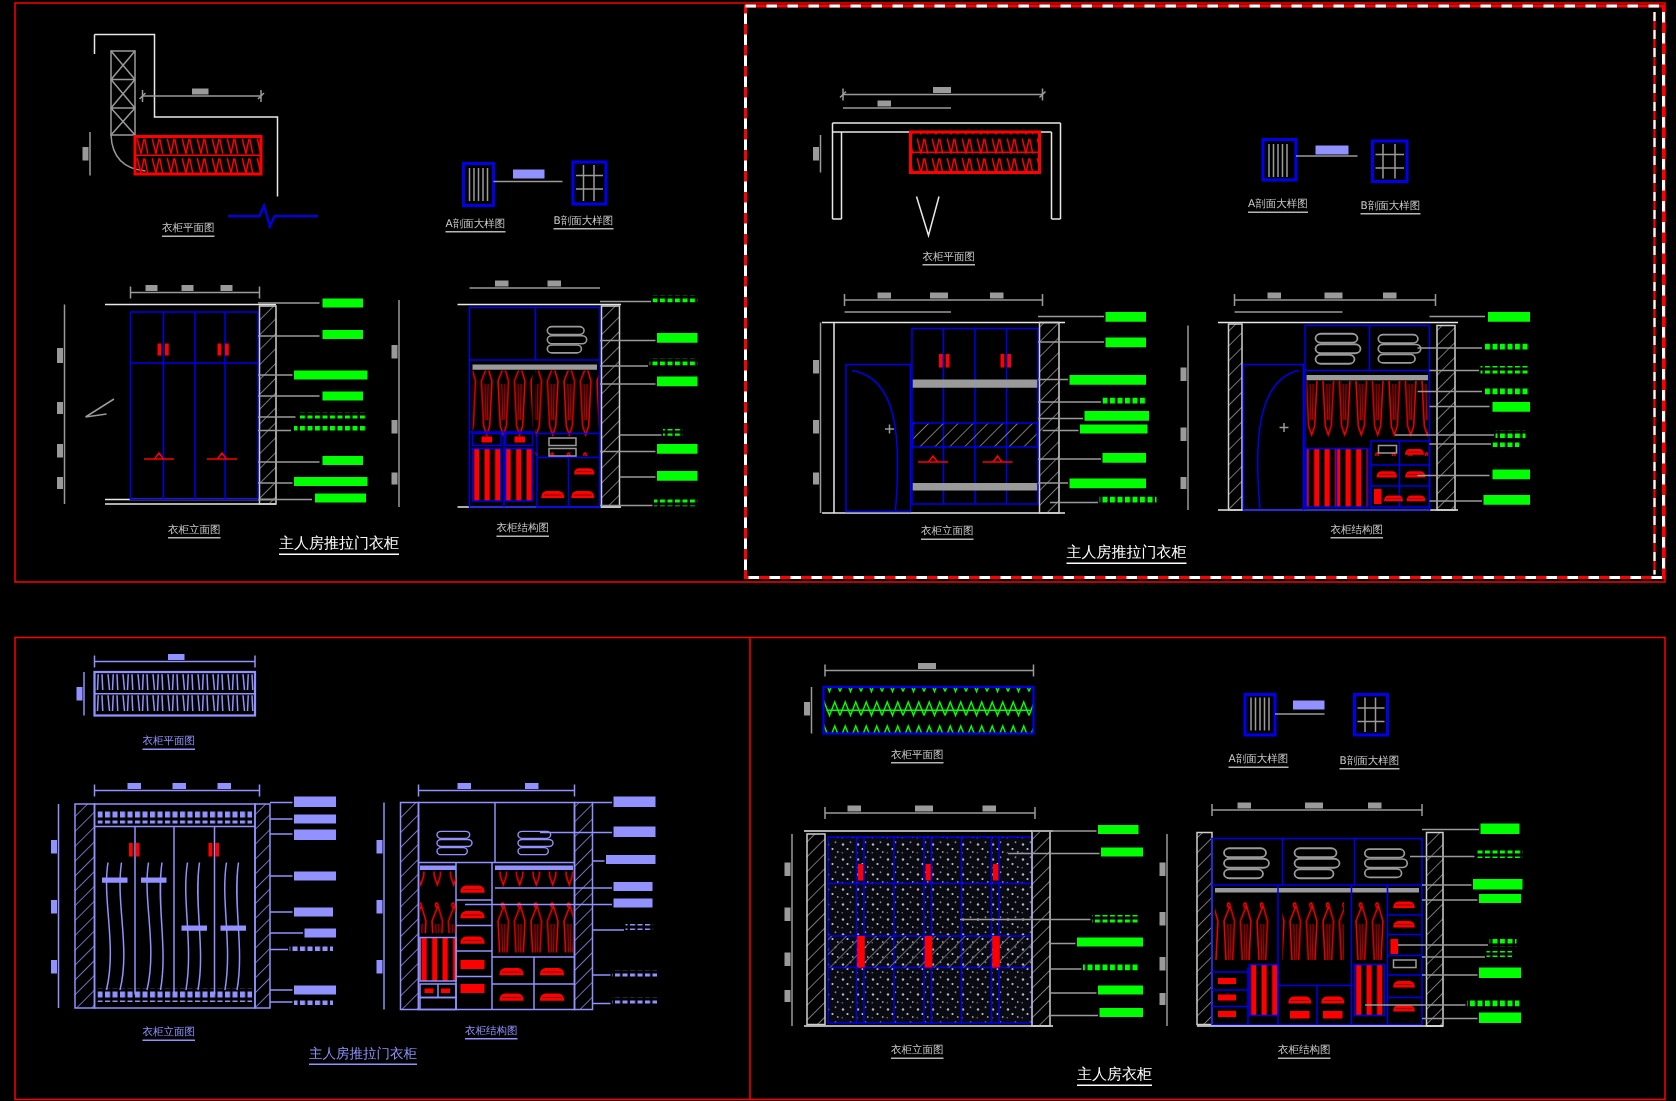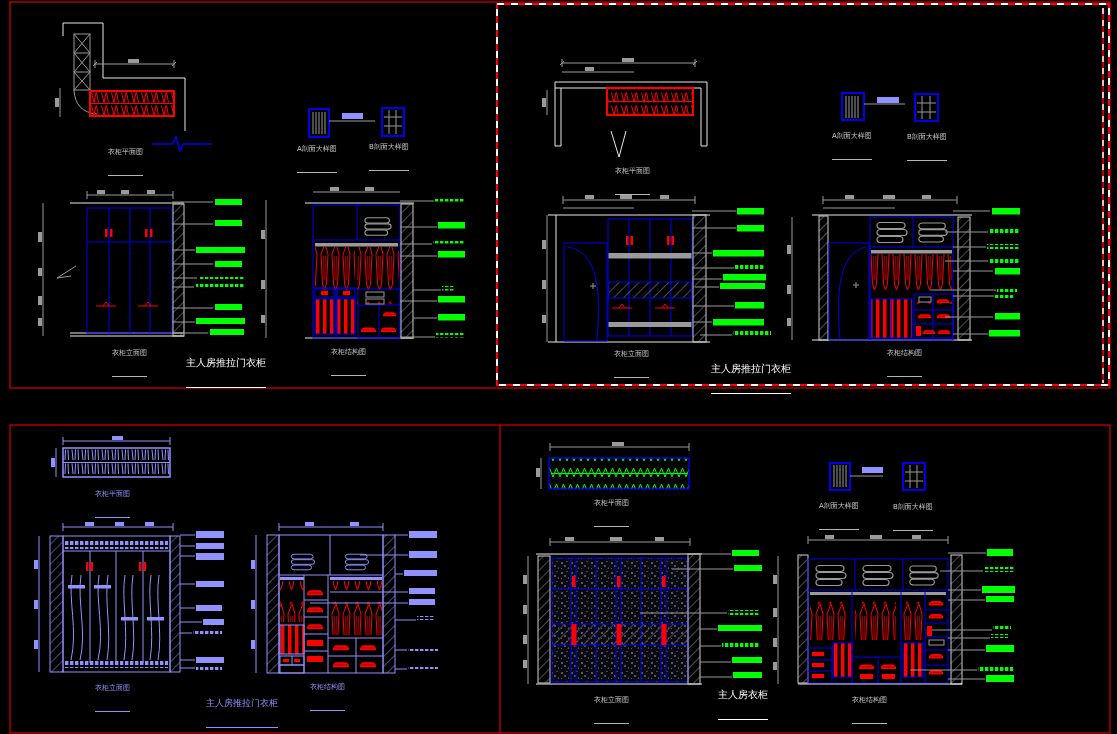--- a/index.html
+++ b/index.html
@@ -10,21 +10,21 @@
   .sg{stroke:#9a9a9a;fill:none;stroke-width:1;}
   .sb{stroke:#0000ee;fill:none;stroke-width:1;}
   .sb2{stroke:#0000ee;fill:none;stroke-width:2;}
   .sr{stroke:#ff0000;fill:none;stroke-width:1;}
   .sp{stroke:#9191ff;fill:none;stroke-width:1;}
   .fr{fill:#ff0000;}
   .fg{fill:#9a9a9a;}
   .fp{fill:#9191ff;}
   .dt{fill:#9a9a9a;}
   .lbl{position:absolute;color:#c9c9c9;font-size:7px;line-height:1;white-space:nowrap;
-       border-bottom:1px solid #b5b5b5;padding-bottom:19px;}
+       border-bottom:1px solid #b5b5b5;padding-bottom:1px;}
   .lbl.big{font-size:10px;color:#ffffff;border-color:#ffffff;}
   .lbl.purple{color:#9191ff;border-color:#9191ff;}
 </style>
 </head>
 <body>
 
 <div id="canvas">
 <svg id="cad" width="1117" height="734" viewBox="0 0 1117 734">
 <defs>
   <pattern id="hg" width="7" height="7" patternUnits="userSpaceOnUse" patternTransform="rotate(45)">
@@ -525,14 +525,14 @@
 <div class="lbl purple" style="left:95px;top:491px">衣柜平面图</div>
 <div class="lbl purple" style="left:95px;top:685px">衣柜立面图</div>
 <div class="lbl purple" style="left:310px;top:684px">衣柜结构图</div>
 <div class="lbl purple big" style="left:206px;top:699px;font-size:9px;color:#9191ff;border-color:#9191ff">主人房推拉门衣柜</div>
 
 <div class="lbl" style="left:594px;top:500px">衣柜平面图</div>
 <div class="lbl" style="left:819px;top:503px">A剖面大样图</div>
 <div class="lbl" style="left:893px;top:504px">B剖面大样图</div>
 <div class="lbl" style="left:594px;top:697px">衣柜立面图</div>
 <div class="lbl" style="left:852px;top:697px">衣柜结构图</div>
-<div class="lbl big" style="left:718px;top:690px">主人房衣柜</div>
+<div class="lbl big" style="left:718px;top:712px">主人房衣柜</div>
 </div>
 
 </body></html>

